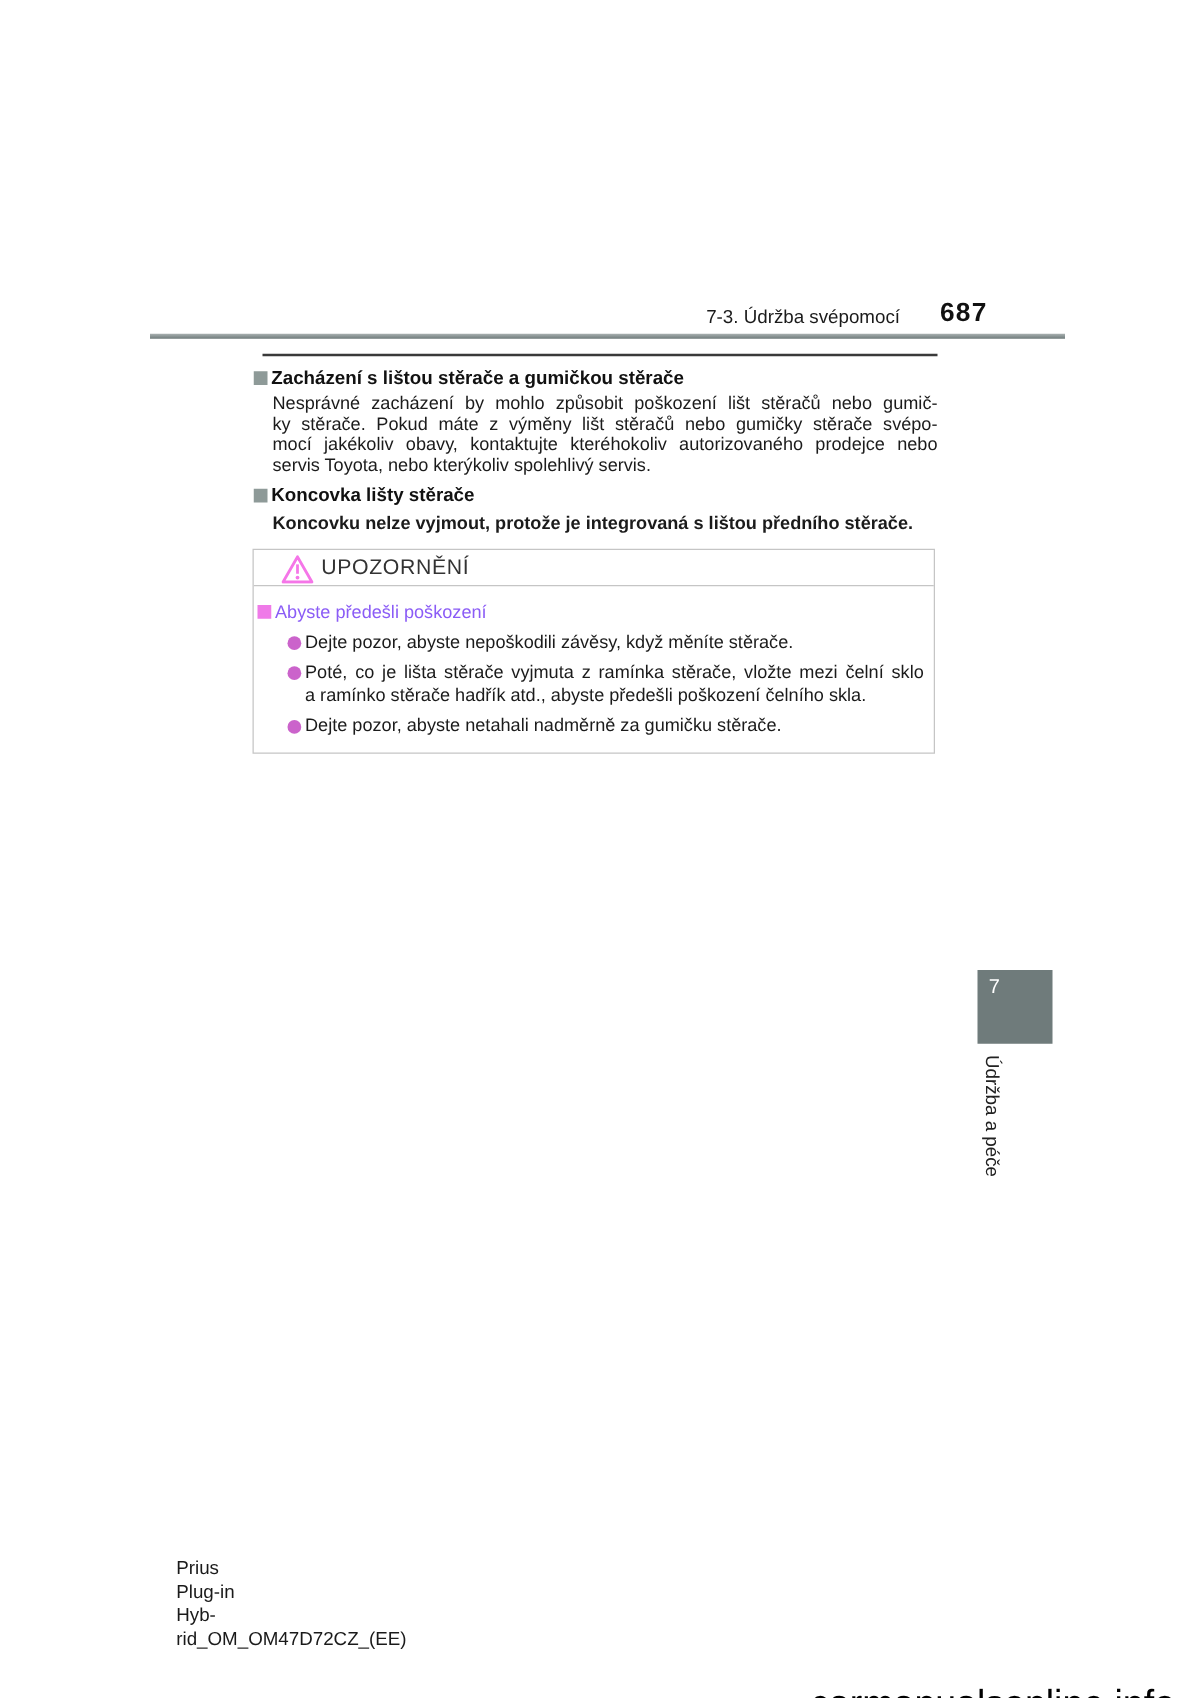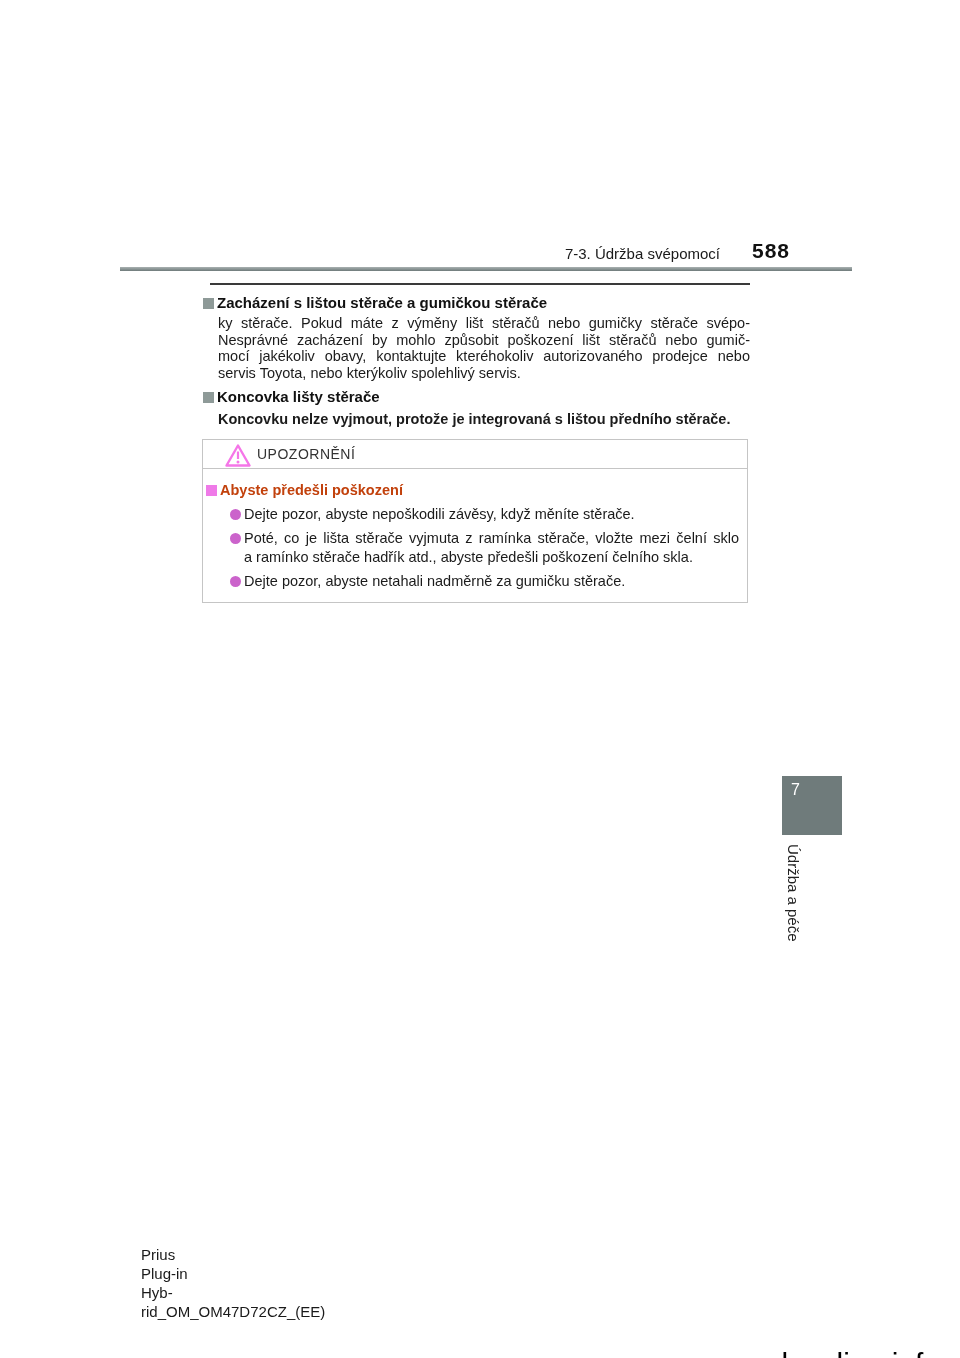--- a/index.html
+++ b/index.html
@@ -105,33 +105,33 @@
     left: 22px;
     top: 4px;
     width: 26px;
     height: 23px;
   }
   .caution-title {
     position: absolute;
     left: 54px;
     top: 0;
     line-height: 28px;
-    font-size: 14px;
+    font-size: 17px;
     color: #333333;
     letter-spacing: 0.5px;
   }
   .caution-body {
     padding: 12px 8px 0 3px;
     font-size: 14.5px;
     color: #1b1b1b;
   }
   .caution-heading {
-    font-weight: bold;
+    font-weight: normal;
     line-height: 19px;
-    color: #c2410c;
+    color: #8b5cf6;
   }
   .sq-pink {
     display: inline-block;
     width: 11px;
     height: 11px;
     background: #ef7ae8;
     margin-right: 3px;
     vertical-align: -1px;
   }
   .cbullet {
@@ -197,28 +197,28 @@
     color: #000000;
     white-space: nowrap;
   }
 </style>
 </head>
 <body>
 
 <div class="page">
 
   <div class="hdr-title">7-3. Údržba svépomocí</div>
-  <div class="hdr-pagenum">588</div>
+  <div class="hdr-pagenum">687</div>
   <div class="hdr-rule"></div>
   <div class="content-rule"></div>
 
   <div class="sec-heading" style="top:269px;"><span class="sq"></span><span>Zacházení s lištou stěrače a gumičkou stěrače</span></div>
   <div class="body-block" style="top:290px;">
+    <div class="jline">Nesprávné zacházení by mohlo způsobit poškození lišt stěračů nebo gumič-</div>
     <div class="jline">ky stěrače. Pokud máte z výměny lišt stěračů nebo gumičky stěrače svépo-</div>
-    <div class="jline">Nesprávné zacházení by mohlo způsobit poškození lišt stěračů nebo gumič-</div>
     <div class="jline">mocí jakékoliv obavy, kontaktujte kteréhokoliv autorizovaného prodejce nebo</div>
     <div class="jline-last">servis Toyota, nebo kterýkoliv spolehlivý servis.</div>
   </div>
 
   <div class="sec-heading" style="top:363px;text-align:right;"><span class="sq"></span><span>Koncovka lišty stěrače</span></div>
   <div class="body-block" style="top:386px;font-weight:bold;">
     <div class="jline-last">Koncovku nelze vyjmout, protože je integrovaná s lištou předního stěrače.</div>
   </div>
 
   <div class="caution-box">

